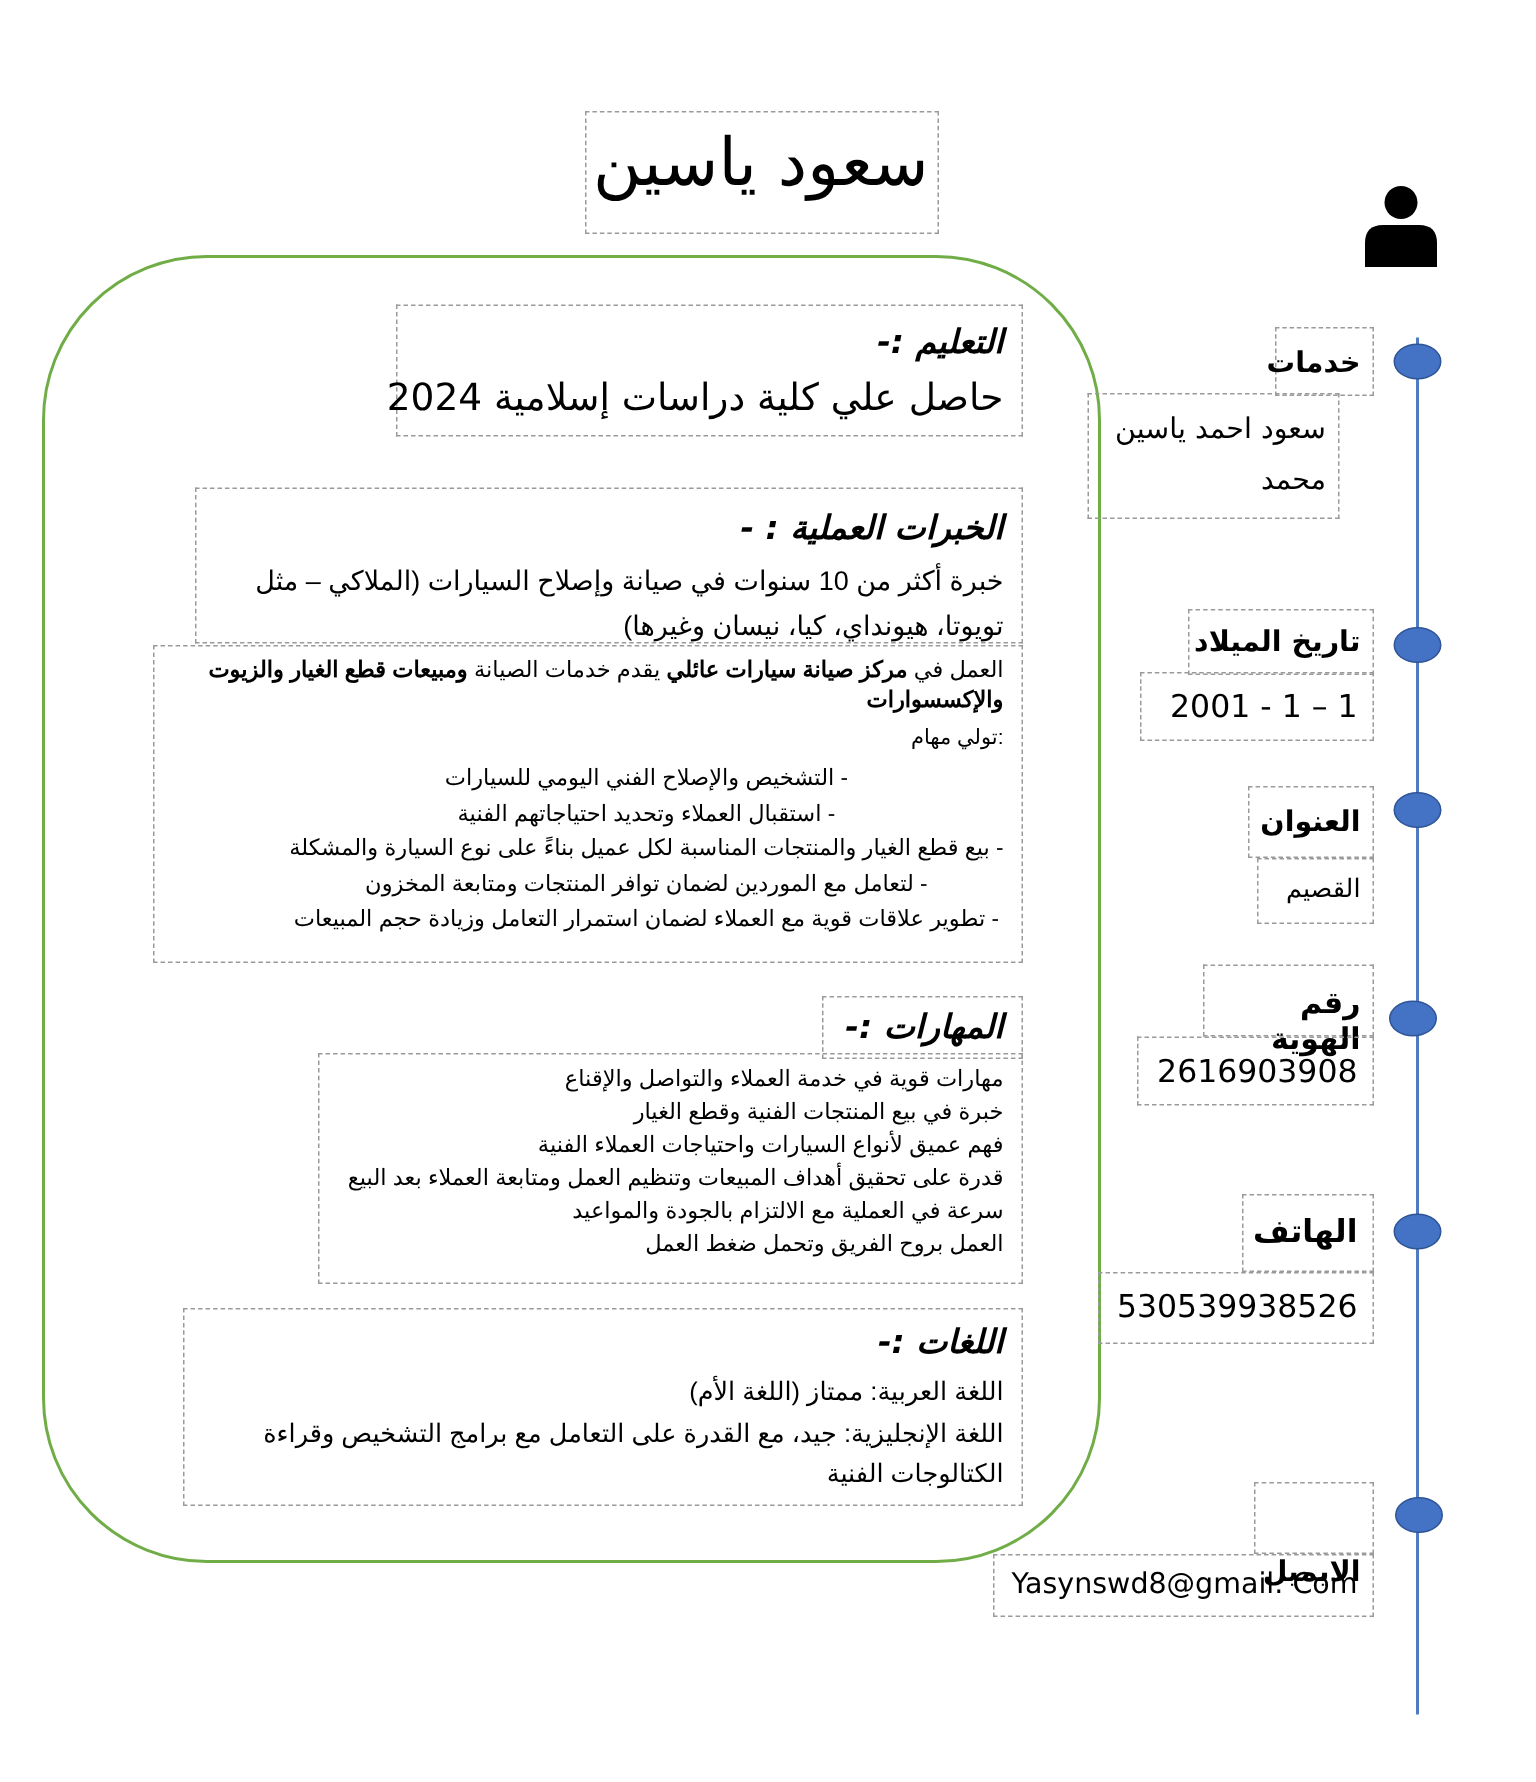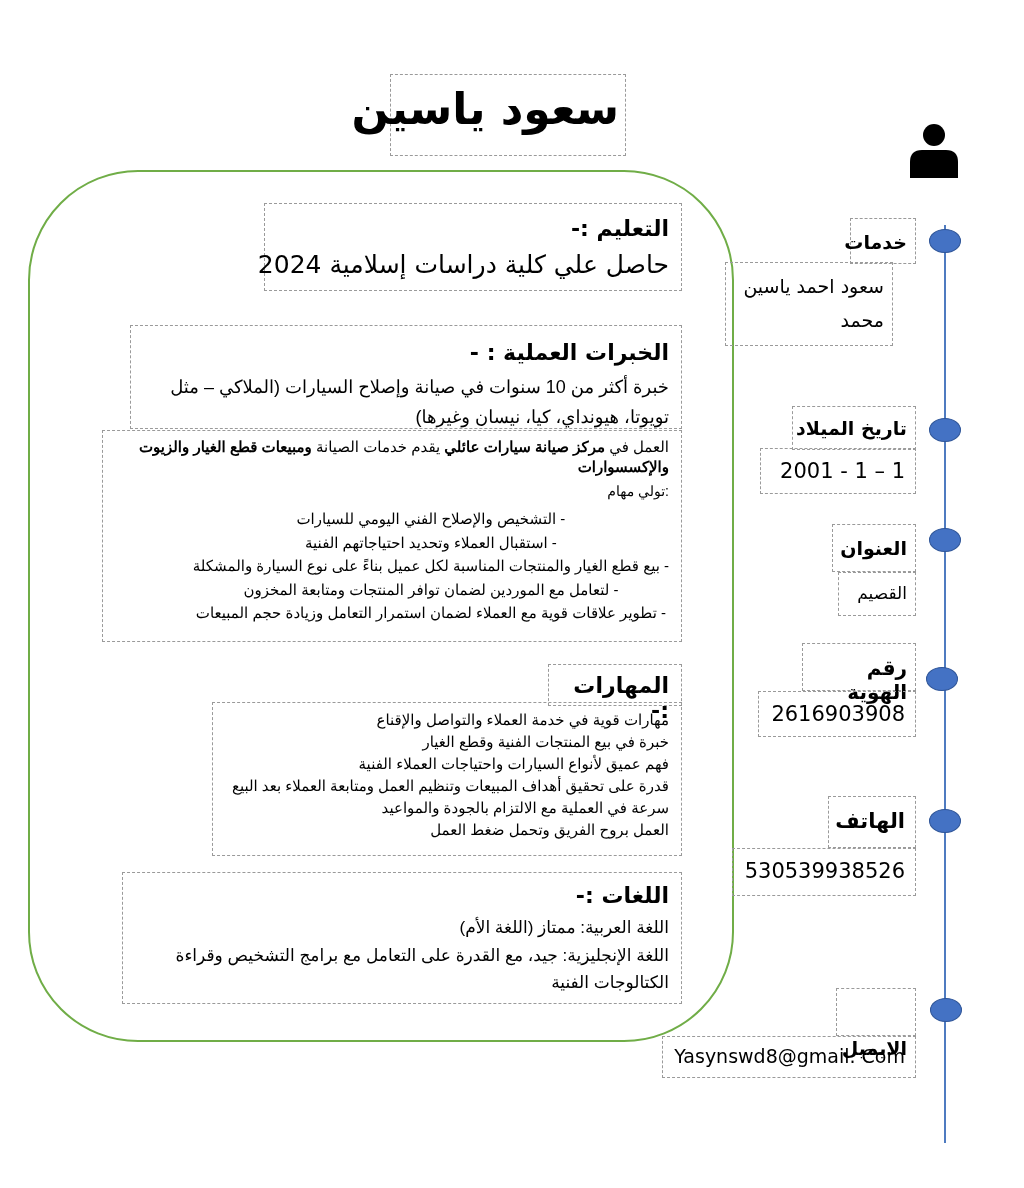--- a/index.html
+++ b/index.html
@@ -4,39 +4,39 @@
   <style>
     html, body { margin: 0; padding: 0; background: #ffffff; }
     body { width: 1024px; height: 1188px; position: relative; overflow: hidden;
       font-family: "DejaVu Sans", "Liberation Sans", sans-serif; color: #000; }
     .dash { position: absolute; border: 1px dashed #9a9a9a; box-sizing: border-box; }
     .rtl { direction: rtl; text-align: right; }
     .abs { position: absolute; }
 
     
     #title-box { left: 390px; top: 74px; width: 236px; height: 82px; }
-    #title-text { position: absolute; right: 6px; top: 8px; font-size: 44px; font-weight: bold; white-space: nowrap; letter-spacing: -1px; }
+    #title-text { position: absolute; right: 6px; top: 8px; font-size: 44px; font-weight: normal; white-space: nowrap; letter-spacing: -1px; }
 
     
     #avatar { left: 906px; top: 122px; width: 56px; height: 56px; }
 
     
     #green-frame { position: absolute; left: 28px; top: 170px; width: 706px; height: 872px;
       border: 2px solid #70ad47; border-radius: 110px; box-sizing: border-box; }
 
     
     #timeline-line { position: absolute; left: 944px; top: 225px; width: 2px; height: 918px; background: #4f7bc0; }
     .dot { position: absolute; width: 32px; height: 24px; border-radius: 50%; background: #4472c4; border: 1px solid #2f5597; box-sizing: border-box; }
 
     
     .lbl { font-weight: bold; font-size: 19px; }
     .val { font-size: 20px; font-family: "DejaVu Sans", sans-serif; }
 
     
-    .sec-h { font-weight: bold; font-size: 22px; }
+    .sec-h { font-weight: bold; font-size: 22px; font-style: italic; }
     .body-txt { font-family: "Liberation Sans", sans-serif; }
     .small-list { font-size: 14px; line-height: 21px; font-family: "Liberation Sans", sans-serif; }
     .small-list b { font-weight: bold; }
   </style>
 </head>
 <body>
 
 <div class="dash" id="title-box">
   <div id="title-text" class="rtl">سعود ياسين</div>
 </div>

